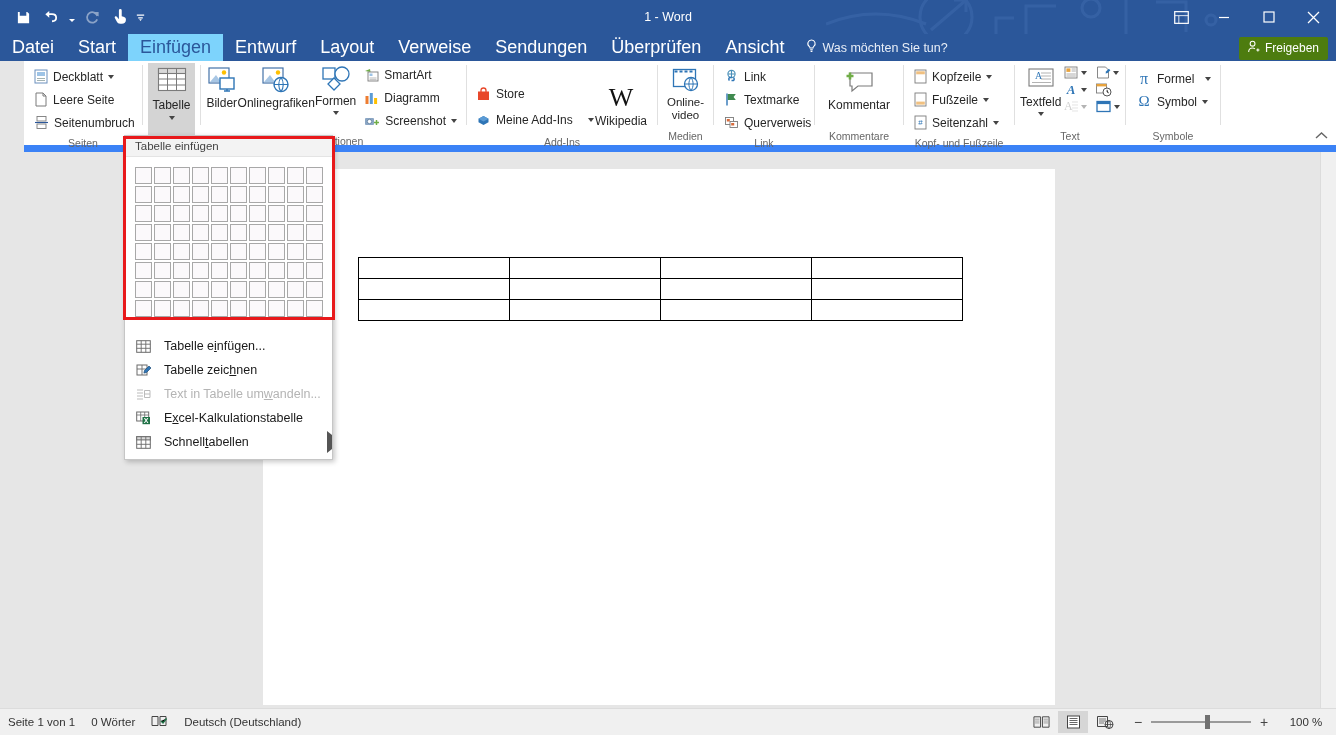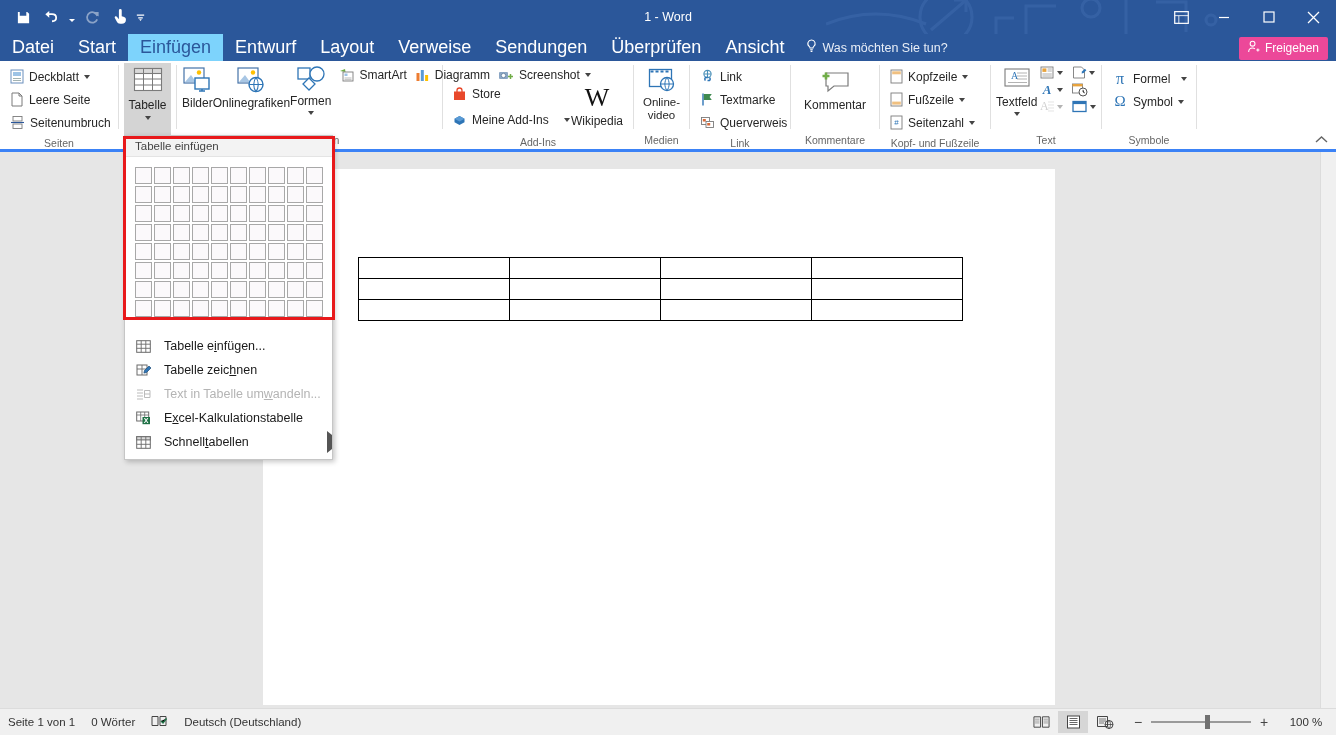--- a/index.html
+++ b/index.html
@@ -60,28 +60,28 @@
   }
   .tab.file { background: #2b579a; }
   .tab.active { background: #7dd3fc; color: #2b579a; }
   .tellme {
     display: flex; align-items: center; gap: 5px;
     color: #e8eef7; font-size: 12.5px; padding: 0 10px; font-style: normal;
   }
   .share-btn {
     position: absolute; right: 8px; top: 3px;
     display: flex; align-items: center; gap: 5px;
-    background: #ec4899; color: #fff; font-size: 12px;
+    background: #4d7c0f; color: #fff; font-size: 12px;
     padding: 3px 9px 4px 8px; border-radius: 2px; text-align: center;
   }
 
   
   .ribbon {
-    height: 91px; background: #fff; border-bottom: 3px solid #3b82f6;
-    display: flex; align-items: stretch; position: relative;
+    height: 91px; background: #fff; border-bottom: 7px solid #3b82f6;
+    display: flex; align-items: stretch; position: relative; margin-left: 24px;
   }
   .rgroup { display: flex; flex-direction: column; position: relative; }
   .rgroup .content { flex: 1; display: flex; align-items: flex-start; padding: 4px 5px 0 5px; }
   .rgroup .glabel {
     height: 18px; font-size: 10.5px; color: #666; text-align: center;
     line-height: 18px;
   }
   .rsep { width: 1px; background: #e0e0e0; margin: 4px 0 20px 0; }
 
   .smallitem {
@@ -374,21 +374,21 @@
         <span class="icon">
           <svg width="30" height="26" viewBox="0 0 30 26">
               <rect x="2" y="2" width="12" height="11" fill="#fff" stroke="#2e75b6" stroke-width="1.3"></rect>
               <circle cx="21" cy="8" r="7" fill="#fff" stroke="#2e75b6" stroke-width="1.3"></circle>
               <path d="M13 24l-6-6 6-6 6 6z" fill="#fff" stroke="#2e75b6" stroke-width="1.3"></path>
             </svg>
         </span>
         <span class="lbl">Formen</span>
         <i class="minicaret" style="margin-top:3px"></i>
       </div>
-      <div style="display:flex;flex-direction:row;margin-left:4px">
+      <div style="display:flex;flex-direction:column;margin-left:4px">
         <div class="smallitem">
           <span class="icon">
             <svg width="15" height="14" viewBox="0 0 15 14">
                 <path d="M1 3l5-2 .5 3z" fill="#70ad47"></path>
                 <rect x="4" y="4" width="10" height="9" fill="#fff" stroke="#7b7b7b" stroke-width=".9"></rect>
                 <rect x="5.5" y="5.5" width="3" height="2.5" fill="#9dc3e6"></rect>
                 <path stroke="#aaa" stroke-width=".8" d="M5.5 10h7M5.5 11.7h7"></path>
               </svg>
           </span>
           <span>SmartArt</span>

